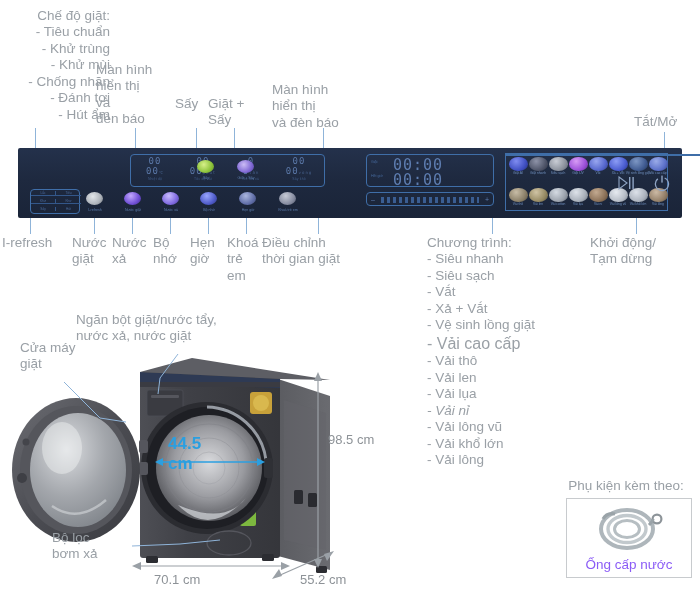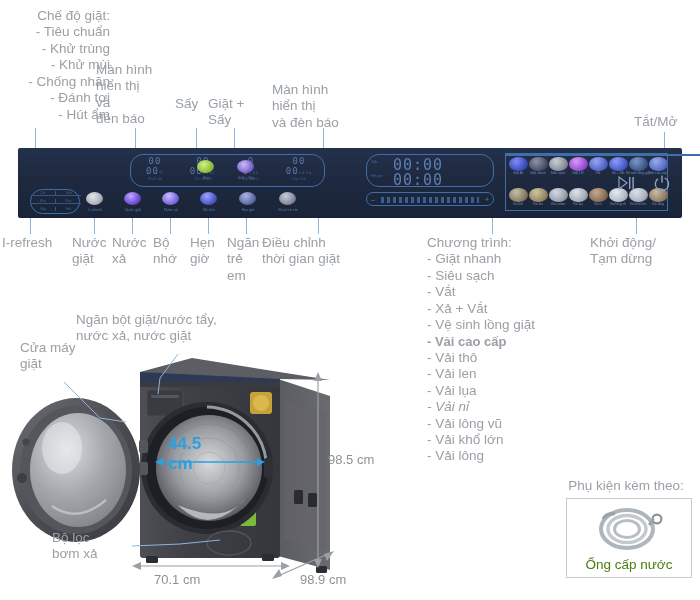--- a/index.html
+++ b/index.html
@@ -16,21 +16,21 @@
   .lbl { color:#9aa0a6; line-height:1.22; white-space:pre-line; }
   .lead { position:absolute; background:#8fb4d9; }
   .vline { width:1px; }
 
   
   #panel {
     left:18px; top:148px; width:664px; height:70px;
     background:linear-gradient(180deg,#24314b 0%,#1e293f 45%,#1a2438 100%);
     border-radius:2px;
   }
-  .grp-box { position:absolute; border:1px solid #3f6ea8; border-radius:13px; }
+  .grp-box { position:absolute; border:1px solid #3f6ea8; border-radius:4px; }
 
   
   #segcluster { left:112px; top:6px; width:195px; height:33px; }
   .segcell { position:absolute; top:2px; width:44px; height:29px; }
   .segdigits {
     font-family:"DejaVu Sans Mono", monospace;
     color:#5b78a8; font-size:9px; letter-spacing:1px; line-height:9.5px;
     text-align:center;
   }
   .segunit { font-size:4px; color:#46618c; }
@@ -254,35 +254,35 @@
 
   <div class="abs lbl" style="left:112px; top:235px; width:44px; font-size:13.5px;">Nước
 xả</div>
 
   <div class="abs lbl" style="left:153px; top:235px; width:36px; font-size:13.5px;">Bộ
 nhớ</div>
 
   <div class="abs lbl" style="left:190px; top:235px; width:38px; font-size:13.5px;">Hẹn
 giờ</div>
 
-  <div class="abs lbl" style="left:227px; top:235px; width:40px; font-size:13.5px;">Ngăn
+  <div class="abs lbl" style="left:227px; top:235px; width:40px; font-size:13.5px;">Khoá
 trẻ
 em</div>
 
   <div class="abs lbl" style="left:262px; top:235px; width:112px; font-size:13.5px;">Điều chỉnh
 thời gian giặt</div>
 
   <div class="abs" style="left:427px; top:235px; width:170px;">
     <div class="lbl" style="font-size:13.5px;">Chương trình:</div>
-    <div class="lbl" style="font-size:13.5px;">- Giặt nhanh</div>
+    <div class="lbl" style="font-size:13.5px;">- Siêu nhanh</div>
     <div class="lbl" style="font-size:13.5px;">- Siêu sạch</div>
     <div class="lbl" style="font-size:13.5px;">- Vắt</div>
     <div class="lbl" style="font-size:13.5px;">- Xả + Vắt</div>
     <div class="lbl" style="font-size:13.5px;">- Vệ sinh lồng giặt</div>
-    <div class="lbl" style="font-size:13px;font-weight:bold;">- Vải cao cấp</div>
+    <div class="lbl" style="font-size:16px;">- Vải cao cấp</div>
     <div class="lbl" style="font-size:13.5px;">- Vải thô</div>
     <div class="lbl" style="font-size:13.5px;">- Vải len</div>
     <div class="lbl" style="font-size:13.5px;">- Vải lụa</div>
     <div class="lbl" style="font-size:13.5px;font-style:italic;">- Vải nỉ</div>
     <div class="lbl" style="font-size:13.5px;">- Vải lông vũ</div>
     <div class="lbl" style="font-size:13.5px;">- Vải khổ lớn</div>
     <div class="lbl" style="font-size:13.5px;">- Vải lông</div>
   </div>
 
   <div class="abs lbl" style="left:590px; top:235px; width:96px; font-size:13.5px;">Khởi động/
@@ -396,43 +396,43 @@
 bơm xả</div>
   <svg class="abs" style="left:130px; top:536px;" width="92" height="14">
     <path d="M2,10 L50,8 L90,4" fill="none" stroke="#8fb4d9" stroke-width="1"></path>
   </svg>
 
   <svg class="abs" style="left:312px; top:372px;" width="12" height="196">
     <line x1="6" y1="6" x2="6" y2="190" stroke="#9aa0a6" stroke-width="1.2"></line>
     <path d="M6,0 L2,9 L10,9 Z" fill="#9aa0a6"></path>
     <path d="M6,196 L2,187 L10,187 Z" fill="#9aa0a6"></path>
   </svg>
-  <div class="abs dimtxt" style="left:328px; top:452px;text-align:center;">98.5 cm</div>
+  <div class="abs dimtxt" style="left:328px; top:432px;text-align:center;">98.5 cm</div>
 
   <svg class="abs" style="left:132px; top:560px;" width="158" height="12">
     <line x1="7" y1="6" x2="151" y2="6" stroke="#9aa0a6" stroke-width="1.2"></line>
     <path d="M0,6 L9,2 L9,10 Z" fill="#9aa0a6"></path>
     <path d="M158,6 L149,2 L149,10 Z" fill="#9aa0a6"></path>
   </svg>
   <div class="abs dimtxt" style="left:154px; top:572px;">70.1 cm</div>
 
   <svg class="abs" style="left:272px; top:548px;" width="62" height="34">
     <line x1="6" y1="28" x2="56" y2="6" stroke="#9aa0a6" stroke-width="1.2"></line>
     <path d="M0,31 L10,28 L7,21 Z" fill="#9aa0a6"></path>
     <path d="M62,3 L52,6 L55,13 Z" fill="#9aa0a6"></path>
   </svg>
-  <div class="abs dimtxt" style="left:300px; top:572px;">98.9 cm</div>
+  <div class="abs dimtxt" style="left:300px; top:572px;">55.2 cm</div>
 
   <div class="abs lbl" style="left:556px; top:478px; width:140px; font-size:13.5px; text-align:center;">Phụ kiện kèm theo:</div>
 
   <div class="abs boxacc" style="left:566px; top:498px; width:126px; height:80px;">
     <svg style="position:absolute; left:24px; top:4px;" width="80" height="50" viewBox="0 0 80 50">
       <ellipse cx="36" cy="26" rx="26" ry="19" fill="none" stroke="#aeb6bb" stroke-width="4"></ellipse>
       <ellipse cx="36" cy="26" rx="19" ry="13.5" fill="none" stroke="#c2c9cd" stroke-width="3.4"></ellipse>
       <ellipse cx="36" cy="26" rx="12.5" ry="8.5" fill="none" stroke="#b6bec2" stroke-width="3"></ellipse>
       <path d="M12,16 Q16,9 24,11" fill="none" stroke="#9aa3a8" stroke-width="3.2"></path>
       <circle cx="66" cy="16" r="4.4" fill="none" stroke="#8d9499" stroke-width="2.2"></circle>
       <path d="M58,22 Q62,18 62,16" fill="none" stroke="#9aa3a8" stroke-width="3"></path>
     </svg>
-    <div style="position:absolute; left:0; bottom:5px; width:100%; text-align:center; font-size:13.5px; color:#4d7c0f;">Ống cấp nước</div>
+    <div style="position:absolute; left:0; bottom:5px; width:100%; text-align:center; font-size:13.5px; color:#8b5cf6;">Ống cấp nước</div>
   </div>
 
 </div>
 
 </body></html>

